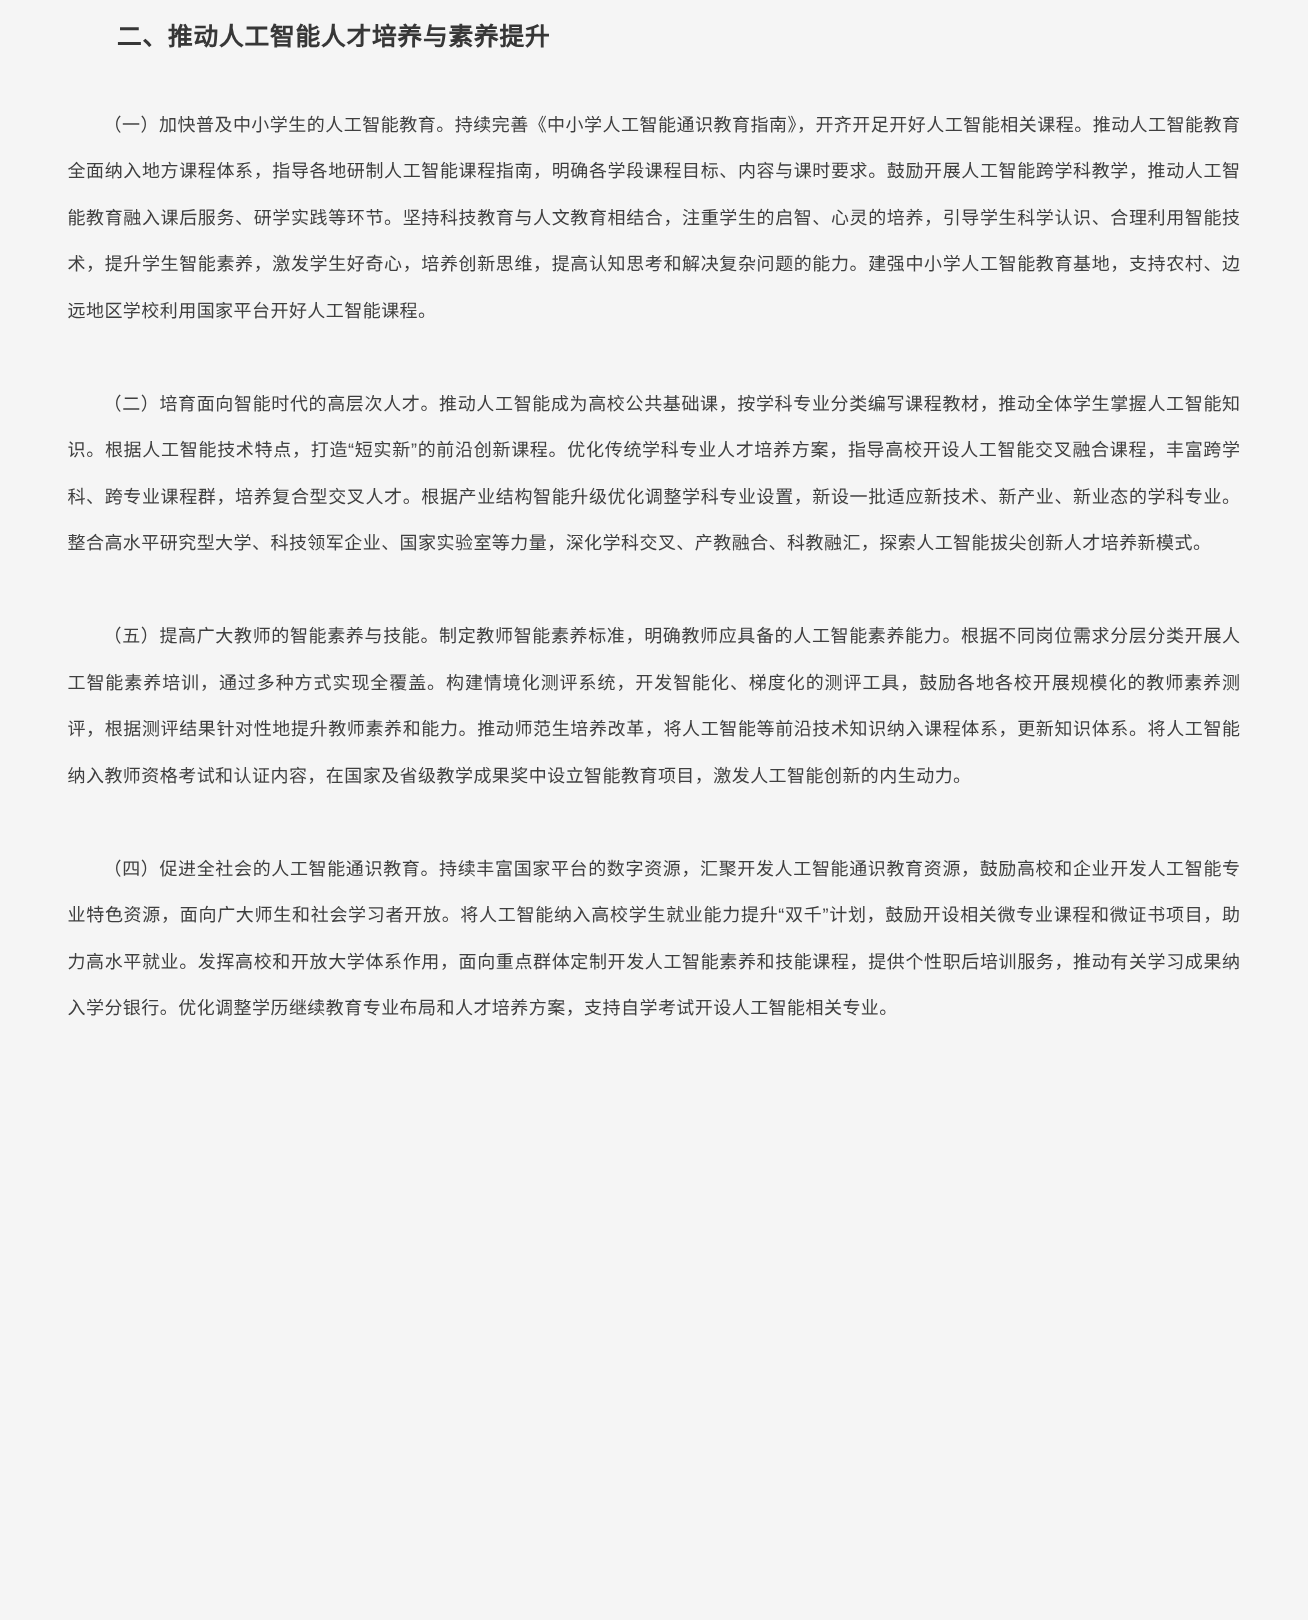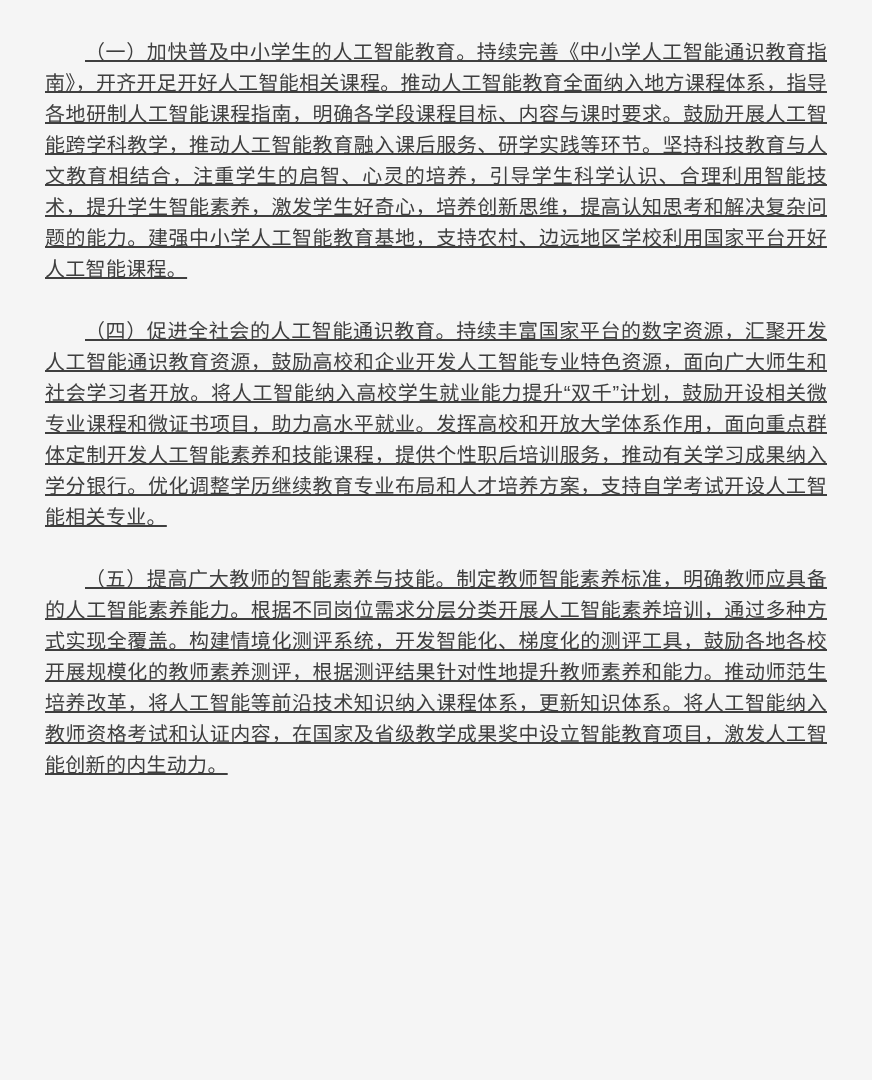--- a/index.html
+++ b/index.html
@@ -24,39 +24,40 @@
     font-size: 16.5px;
     font-weight: 700;
     color: #373737;
     line-height: 31px;
     text-indent: 2em;
     letter-spacing: 0.5px;
   }
   .doc-para {
     margin: 0;
     margin-top: 27px;
-    font-size: 20px;
+    font-size: 12px;
     line-height: 31px;
     text-indent: 2em;
     text-align: justify;
     text-justify: inter-ideograph;
     letter-spacing: 0.3px;
     color: #3f3f3f;
-    text-decoration: underline;
   }
   .doc-para + .doc-para {
     margin-top: 31px;
   }
 </style>
 </head>
 <body>
 
 <div class="doc-page">
+  <h2 class="doc-heading">二、推动人工智能人才培养与素养提升</h2>
 
   <p class="doc-para">（一）加快普及中小学生的人工智能教育。持续完善《中小学人工智能通识教育指南》，开齐开足开好人工智能相关课程。推动人工智能教育全面纳入地方课程体系，指导各地研制人工智能课程指南，明确各学段课程目标、内容与课时要求。鼓励开展人工智能跨学科教学，推动人工智能教育融入课后服务、研学实践等环节。坚持科技教育与人文教育相结合，注重学生的启智、心灵的培养，引导学生科学认识、合理利用智能技术，提升学生智能素养，激发学生好奇心，培养创新思维，提高认知思考和解决复杂问题的能力。建强中小学人工智能教育基地，支持农村、边远地区学校利用国家平台开好人工智能课程。</p>
 
+  <p class="doc-para">（二）培育面向智能时代的高层次人才。推动人工智能成为高校公共基础课，按学科专业分类编写课程教材，推动全体学生掌握人工智能知识。根据人工智能技术特点，打造“短实新”的前沿创新课程。优化传统学科专业人才培养方案，指导高校开设人工智能交叉融合课程，丰富跨学科、跨专业课程群，培养复合型交叉人才。根据产业结构智能升级优化调整学科专业设置，新设一批适应新技术、新产业、新业态的学科专业。整合高水平研究型大学、科技领军企业、国家实验室等力量，深化学科交叉、产教融合、科教融汇，探索人工智能拔尖创新人才培养新模式。</p>
 
 
+  <p class="doc-para">（五）提高广大教师的智能素养与技能。制定教师智能素养标准，明确教师应具备的人工智能素养能力。根据不同岗位需求分层分类开展人工智能素养培训，通过多种方式实现全覆盖。构建情境化测评系统，开发智能化、梯度化的测评工具，鼓励各地各校开展规模化的教师素养测评，根据测评结果针对性地提升教师素养和能力。推动师范生培养改革，将人工智能等前沿技术知识纳入课程体系，更新知识体系。将人工智能纳入教师资格考试和认证内容，在国家及省级教学成果奖中设立智能教育项目，激发人工智能创新的内生动力。</p>
+
   <p class="doc-para">（四）促进全社会的人工智能通识教育。持续丰富国家平台的数字资源，汇聚开发人工智能通识教育资源，鼓励高校和企业开发人工智能专业特色资源，面向广大师生和社会学习者开放。将人工智能纳入高校学生就业能力提升“双千”计划，鼓励开设相关微专业课程和微证书项目，助力高水平就业。发挥高校和开放大学体系作用，面向重点群体定制开发人工智能素养和技能课程，提供个性职后培训服务，推动有关学习成果纳入学分银行。优化调整学历继续教育专业布局和人才培养方案，支持自学考试开设人工智能相关专业。</p>
-
-  <p class="doc-para">（五）提高广大教师的智能素养与技能。制定教师智能素养标准，明确教师应具备的人工智能素养能力。根据不同岗位需求分层分类开展人工智能素养培训，通过多种方式实现全覆盖。构建情境化测评系统，开发智能化、梯度化的测评工具，鼓励各地各校开展规模化的教师素养测评，根据测评结果针对性地提升教师素养和能力。推动师范生培养改革，将人工智能等前沿技术知识纳入课程体系，更新知识体系。将人工智能纳入教师资格考试和认证内容，在国家及省级教学成果奖中设立智能教育项目，激发人工智能创新的内生动力。</p>
 
 </div>
 
 </body></html>

